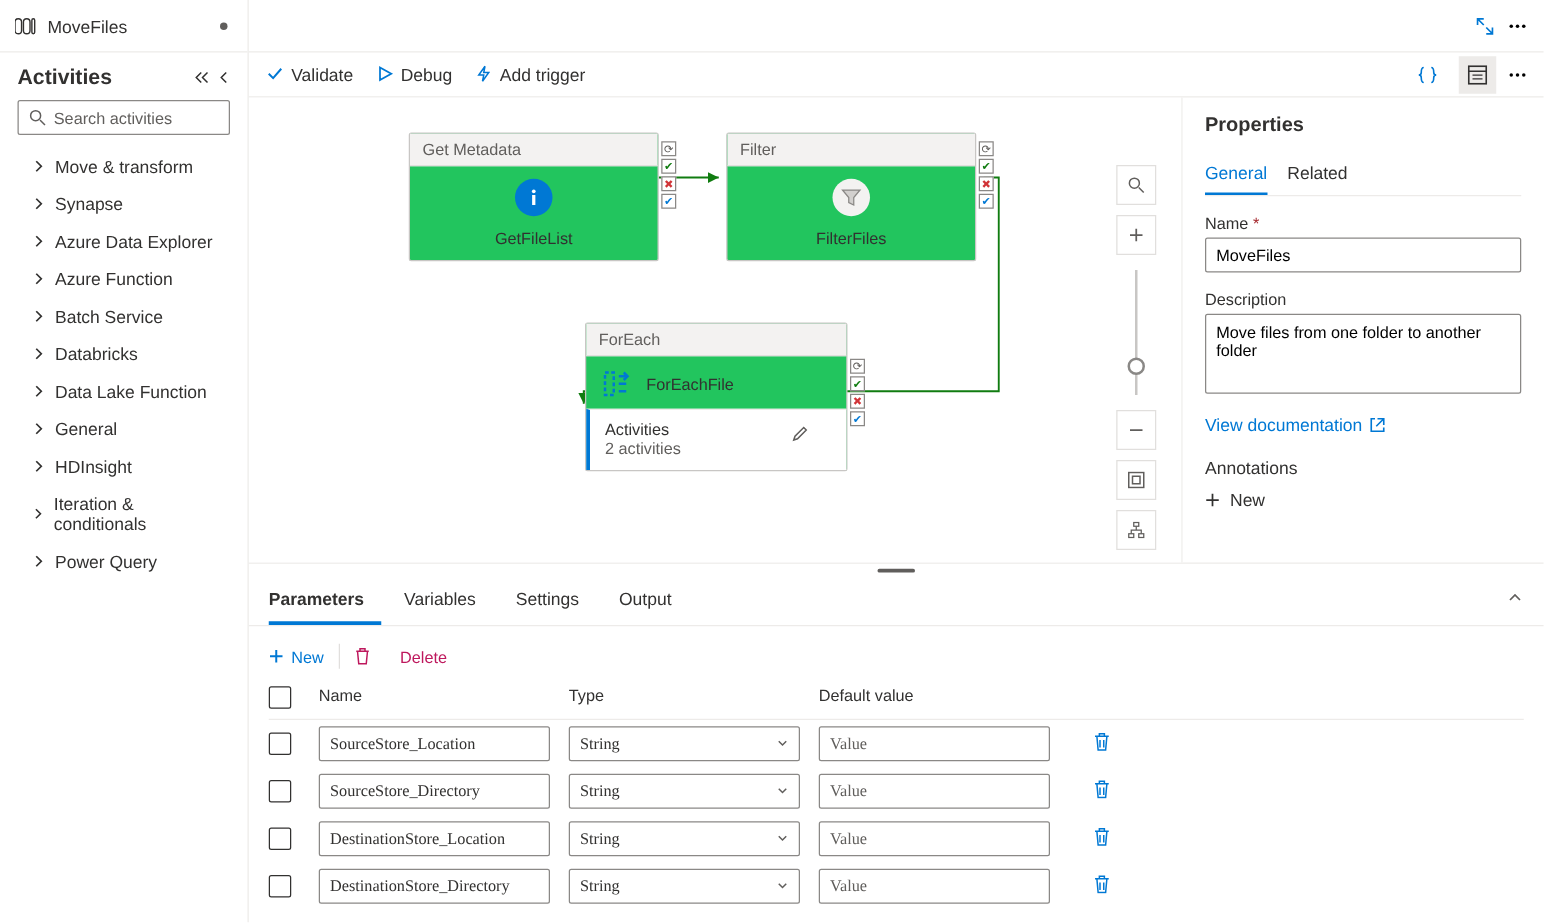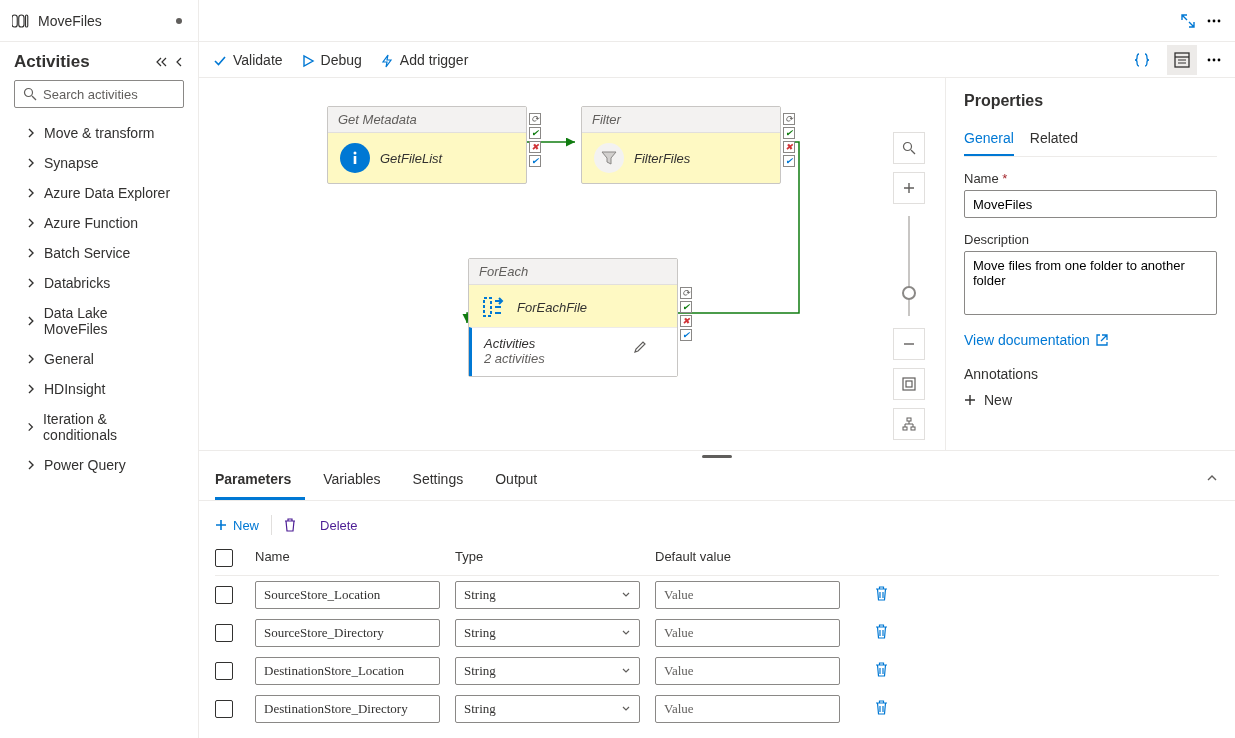--- a/index.html
+++ b/index.html
@@ -19,32 +19,32 @@
 .search-box svg { margin-right: 6px; }
 .cat-list { padding: 4px 0; overflow-y: auto; }
 .cat-item { display: flex; align-items: center; padding: 7px 26px; cursor: pointer; font-size: 14px; }
 .chevron { margin-right: 8px; }
 
 
 .main { flex: 1; display: flex; flex-direction: column; position: relative; }
 .tab-bar { height: 42px; border-bottom: 1px solid #edebe9; display: flex; align-items: center; justify-content: flex-end; padding: 0 14px; gap: 12px; }
 .tab-icon { color: #0078d4; cursor: pointer; }
 .toolbar { height: 36px; border-bottom: 1px solid #edebe9; display: flex; align-items: center; padding: 0 14px; gap: 18px; }
-.tool-btn { display: flex; align-items: flex-end; gap: 6px; cursor: pointer; color: #323130; font-size: 14px; }
+.tool-btn { display: flex; align-items: flex-start; gap: 6px; cursor: pointer; color: #323130; font-size: 14px; }
 .tool-btn .ic { color: #0078d4; }
 .toolbar-right { margin-left: auto; display: flex; align-items: center; gap: 10px; }
 .tb-icon-btn { width: 30px; height: 30px; display: flex; align-items: center; justify-content: center; cursor: pointer; color: #0078d4; }
 .tb-icon-btn.active { background: #edebe9; color: #323130; }
 
 
 .canvas-wrap { flex: 1; display: flex; position: relative; overflow: hidden; }
 .canvas { flex: 1; position: relative; background: #fff; }
-.node { position: absolute; border: 1px solid #c8c6c4; background: #fef9c3; border-radius: 2px; width: 200px; font-style: italic; }
+.node { position: absolute; border: 1px solid #c8c6c4; background: #22c55e; border-radius: 2px; width: 200px; }
 .node-header { background: #f3f2f1; padding: 5px 10px; color: #605e5c; font-size: 13px; border-bottom: 1px solid #e1dfdd; }
-.node-body { padding: 10px 12px; display: flex; align-items: center; gap: 10px; }
+.node-body { padding: 10px 12px; display: flex; align-items: center; gap: 10px; flex-direction: column; }
 .node-icon { width: 30px; height: 30px; border-radius: 50%; display: flex; align-items: center; justify-content: center; }
 .node-ports { position: absolute; right: -15px; top: 6px; display: flex; flex-direction: column; gap: 2px; }
 .port { width: 12px; height: 12px; border: 1px solid #8a8886; background: #fff; display: flex; align-items: center; justify-content: center; font-size: 9px; line-height: 1; }
 .port.green { color: #107c10; }
 .port.red { color: #d13438; }
 .port.blue { color: #0078d4; }
 .port.gray { color: #605e5c; }
 
 .foreach-node { width: 210px;}
 .foreach-body { padding: 10px 12px; }
@@ -63,21 +63,21 @@
 .bottom-panel { border-top: 1px solid #edebe9; height: 288px; display: flex; flex-direction: column; }
 .drag-handle { height: 10px; display:flex; justify-content:center; align-items:center;}
 .drag-handle span { width: 30px; height: 3px; background: #605e5c; border-radius: 2px; display:block;}
 .panel-tabs { display: flex; padding: 0 16px; border-bottom: 1px solid #edebe9; position: relative; }
 .panel-tab { padding: 10px 14px 10px 0; margin-right: 18px; font-size: 14px; cursor: pointer; color: #323130; }
 .panel-tab.active { font-weight: 600; border-bottom: 3px solid #0078d4; }
 .panel-collapse { position: absolute; right: 16px; top: 10px; color: #605e5c; cursor:pointer;}
 .panel-actions { display: flex; gap: 12px; padding: 14px 16px; align-items: center; }
 .act-btn { display: flex; align-items: center; gap: 6px; cursor: pointer; }
 .act-btn.primary { color: #0078d4; }
-.act-btn.disabled { color: #4c1d95; gap: 24px; }
+.act-btn.disabled { color: #be185d; gap: 24px; }
 .vdiv { width: 1px; height: 20px; background: #e1dfdd; }
 
 .param-table { padding: 0 16px; }
 .pt-head { display: grid; grid-template-columns: 40px 200px 200px 220px 40px; border-bottom: 1px solid #edebe9; padding-bottom: 8px; font-size: 13px; }
 .pt-row { display: grid; grid-template-columns: 40px 200px 200px 220px 40px; padding: 5px 0; align-items: center; }
 .chk { width: 18px; height: 18px; border: 1px solid #323130; border-radius: 2px; }
 .pt-input { height: 28px; border: 1px solid #8a8886; border-radius: 2px; padding: 0 8px; width: 185px; font-size: 13px; font-family: Liberation Serif, serif; display: flex; align-items: center; justify-content: space-between; color: #323130; }
 .pt-input.placeholder { color: #605e5c; }
 .trash { color: #0078d4; cursor: pointer; }
 
@@ -162,21 +162,21 @@
         <div class="cat-item">
           <svg class="chevron" width="10" height="10" viewBox="0 0 10 10">
             <path d="M3 1l4 4-4 4" fill="none" stroke="#323130" stroke-width="1.4"></path>
           </svg>
           <span>Databricks</span>
         </div>
         <div class="cat-item">
           <svg class="chevron" width="10" height="10" viewBox="0 0 10 10">
             <path d="M3 1l4 4-4 4" fill="none" stroke="#323130" stroke-width="1.4"></path>
           </svg>
-          <span>Data Lake MoveFiles</span>
+          <span>Data Lake Function</span>
         </div>
         <div class="cat-item">
           <svg class="chevron" width="10" height="10" viewBox="0 0 10 10">
             <path d="M3 1l4 4-4 4" fill="none" stroke="#323130" stroke-width="1.4"></path>
           </svg>
           <span>General</span>
         </div>
         <div class="cat-item">
           <svg class="chevron" width="10" height="10" viewBox="0 0 10 10">
             <path d="M3 1l4 4-4 4" fill="none" stroke="#323130" stroke-width="1.4"></path>

